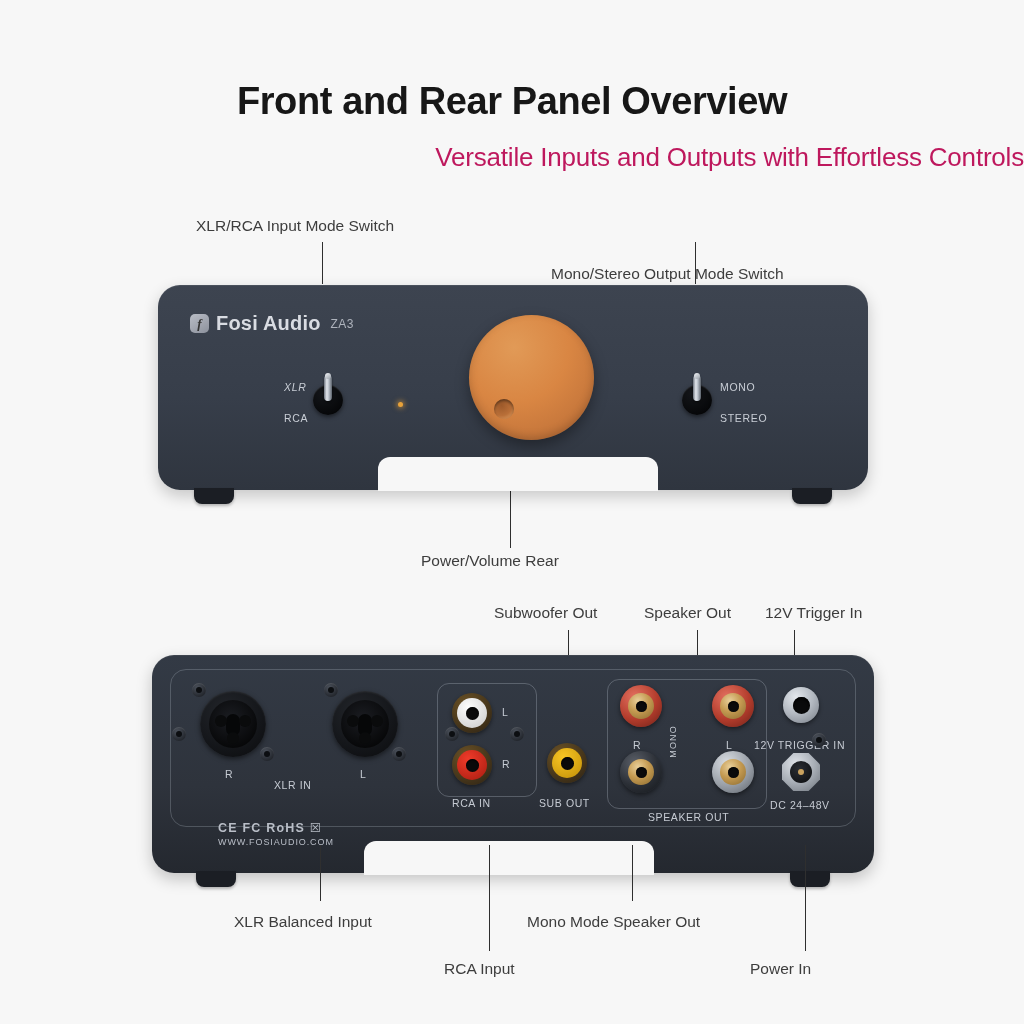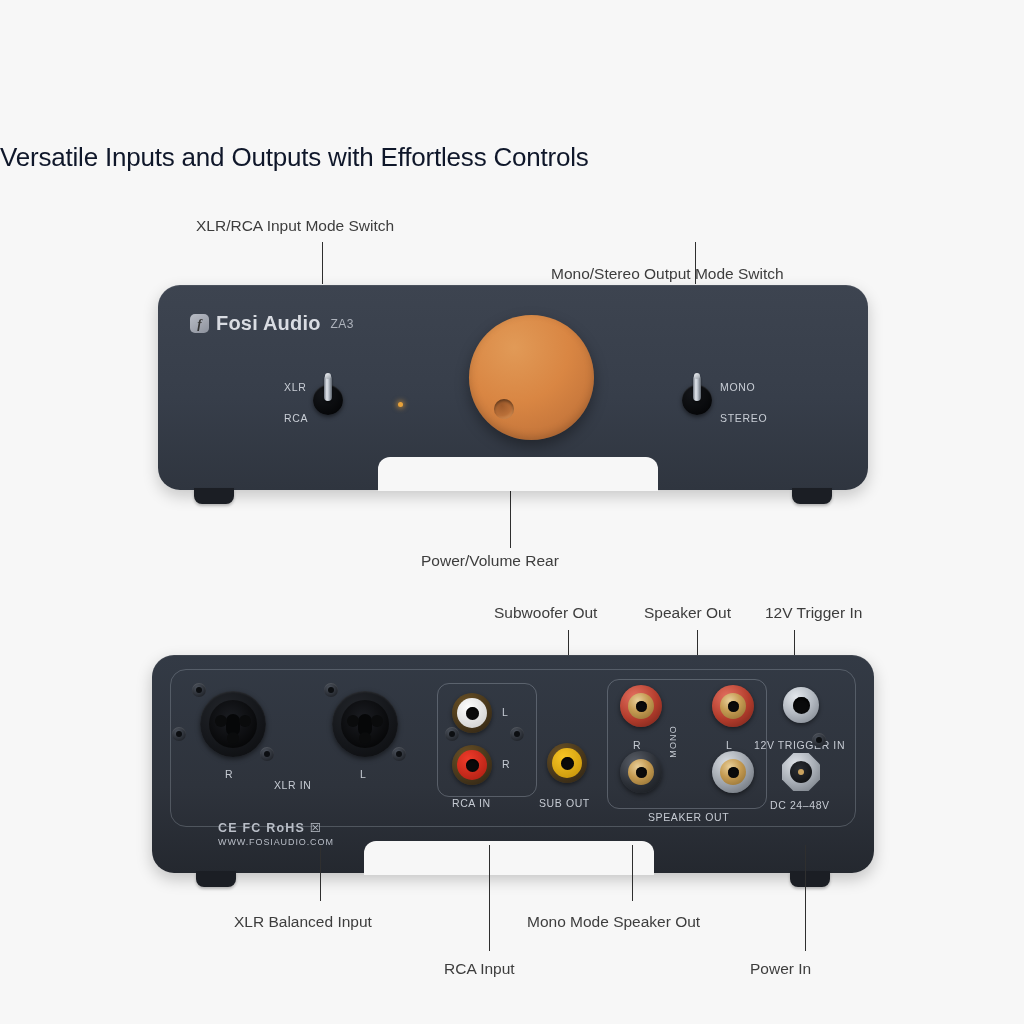--- a/index.html
+++ b/index.html
@@ -12,22 +12,22 @@
     position:relative;
   }
   .stage{position:absolute;inset:0;}
 
   
   .title{
     position:absolute;left:0;right:0;top:80px;text-align:center;
     font-size:38px;font-weight:bold;color:#171717;letter-spacing:-0.4px;
   }
   .subtitle{
-    position:absolute;left:0;right:0;top:142px;text-align:left;
-    font-size:26px;font-weight:normal;color:#0f172a;letter-spacing:-0.2px;
+    position:absolute;left:0;right:0;top:142px;text-align:right;
+    font-size:26px;font-weight:normal;color:#be185d;letter-spacing:-0.2px;
   }
 
   
   .cap{position:absolute;font-size:15.5px;color:#3d3d3d;white-space:nowrap;}
   .leader{position:absolute;background:#2f2f2f;width:1.4px;}
 
   
   .unit{position:absolute;}
   .foot{
     position:absolute;background:#1b1e24;border-radius:0 0 8px 8px;
@@ -205,40 +205,41 @@
   
   .reg{position:absolute;left:66px;bottom:26px;color:#b9bec7;}
   .reg .marks{font-size:12.5px;letter-spacing:1.2px;font-weight:bold;}
   .reg .url{font-size:9px;letter-spacing:.9px;margin-top:2px;}
 </style>
 </head>
 <body>
 
 <div class="stage">
 
+  <div class="title">Front and Rear Panel Overview</div>
   <div class="subtitle">Versatile Inputs and Outputs with Effortless Controls</div>
 
   <div class="cap" style="left:196px;top:217px;">XLR/RCA Input Mode Switch</div>
   <div class="leader" style="left:322px;top:242px;height:42px;"></div>
 
   <div class="cap" style="left:551px;top:217px;margin-top:48px;">Mono/Stereo Output Mode Switch</div>
   <div class="leader" style="left:695px;top:242px;height:42px;"></div>
 
   <div class="leader" style="left:510px;top:468px;height:80px;"></div>
   <div class="cap" style="left:421px;top:552px;">Power/Volume Rear</div>
 
   <div class="unit front">
 
     <div class="brand">
       <span class="brand-mark">f</span>
       <span class="brand-name">Fosi Audio</span>
       <span class="brand-model">ZA3</span>
     </div>
 
-    <div class="sw-label" style="left:126px;top:96px;">XLR</div>
+    <div class="sw-label" style="left:126px;top:96px;font-style:italic;">XLR</div>
     <div class="sw-label" style="left:126px;top:127px;">RCA</div>
     <div class="toggle" style="left:155px;top:90px;">
       <div class="base"></div>
       <div class="bat"></div>
     </div>
 
     <div class="led" style="left:240px;top:117px;"></div>
 
     <div class="knob">
       <div class="knob-dimple"></div>

